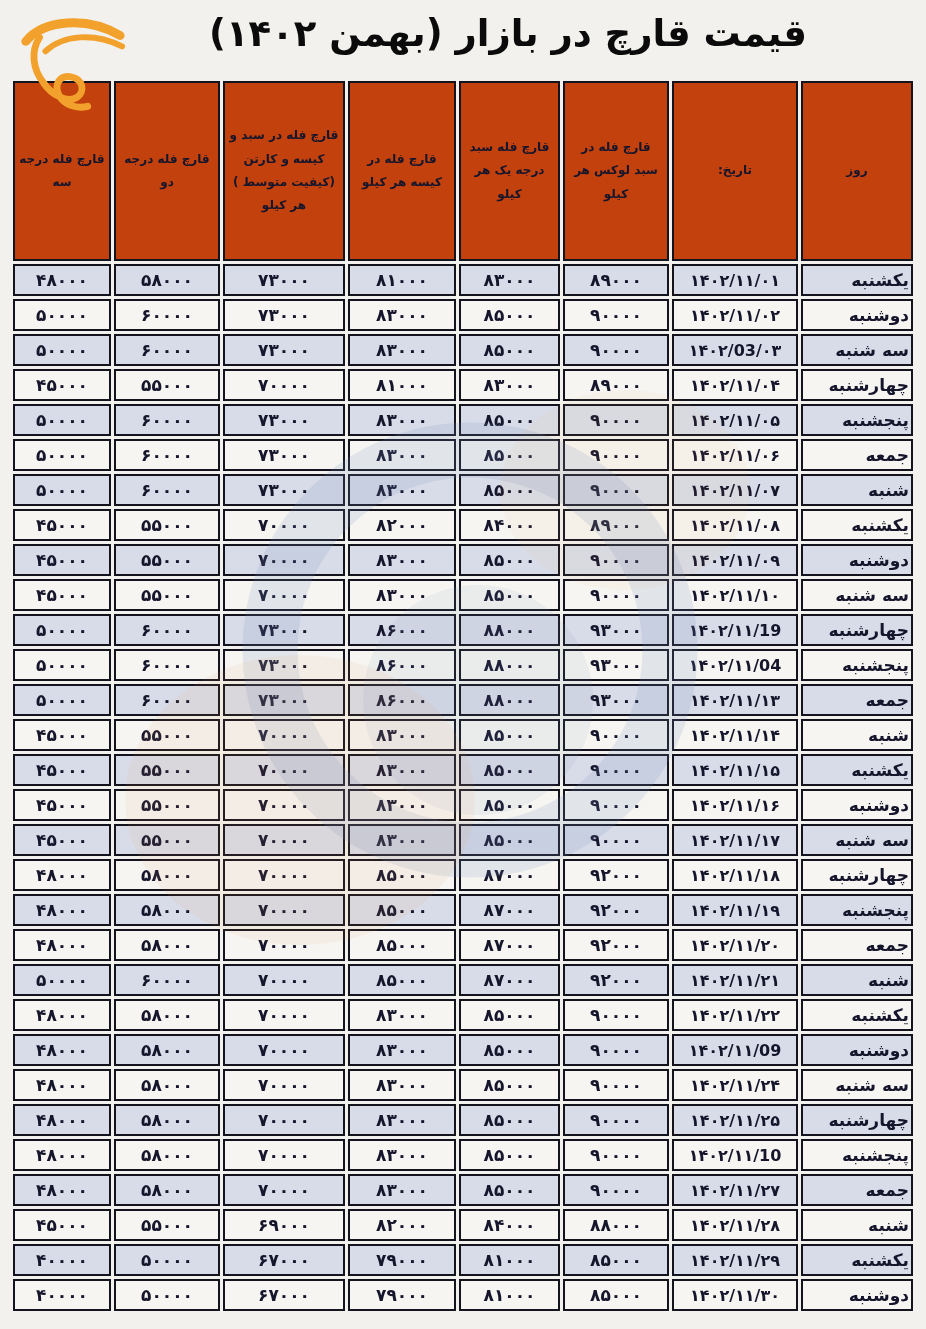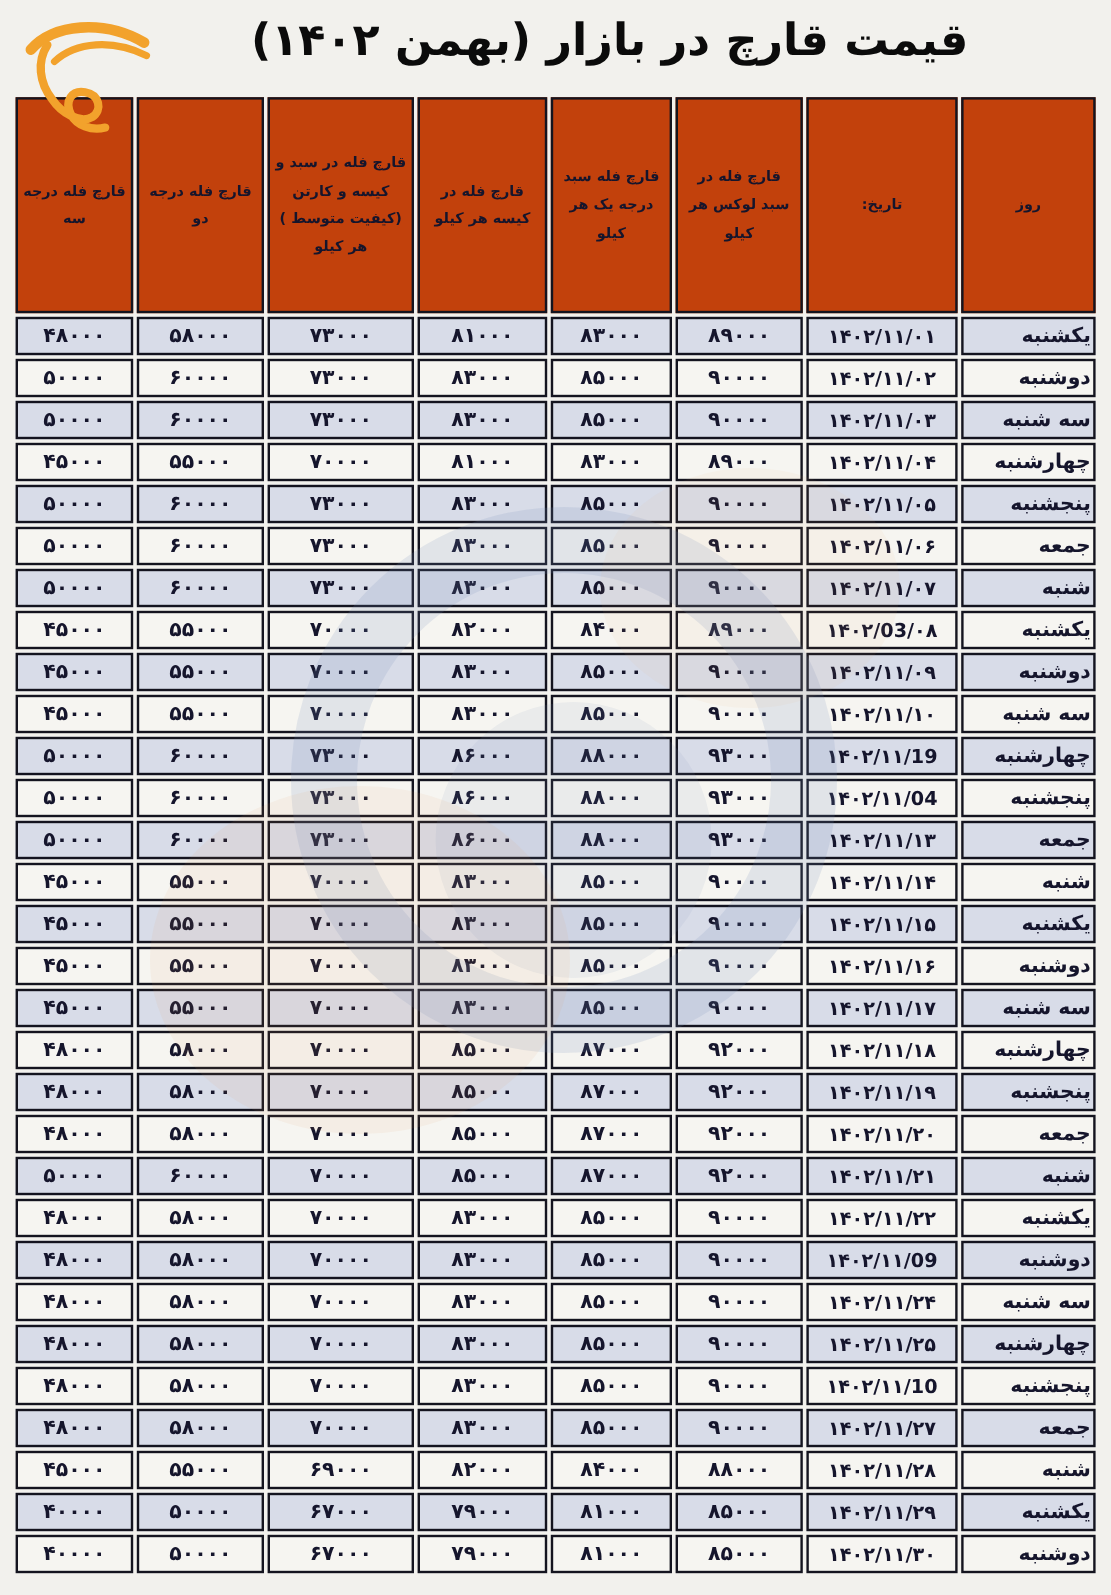--- a/index.html
+++ b/index.html
@@ -110,21 +110,21 @@
         <td class="date-cell">۱۴۰۲/۱۱/۰۲</td>
         <td>۹۰۰۰۰</td>
         <td>۸۵۰۰۰</td>
         <td>۸۳۰۰۰</td>
         <td>۷۳۰۰۰</td>
         <td>۶۰۰۰۰</td>
         <td>۵۰۰۰۰</td>
       </tr>
       <tr class="shade">
         <td class="day-cell">سه شنبه</td>
-        <td class="date-cell">۱۴۰۲/۱۱/۰۳</td>
+        <td class="date-cell">۱۴۰۲/03/۰۳</td>
         <td>۹۰۰۰۰</td>
         <td>۸۵۰۰۰</td>
         <td>۸۳۰۰۰</td>
         <td>۷۳۰۰۰</td>
         <td>۶۰۰۰۰</td>
         <td>۵۰۰۰۰</td>
       </tr>
       <tr class="plain">
         <td class="day-cell">چهارشنبه</td>
         <td class="date-cell">۱۴۰۲/۱۱/۰۴</td>
@@ -160,21 +160,21 @@
         <td class="date-cell">۱۴۰۲/۱۱/۰۷</td>
         <td>۹۰۰۰۰</td>
         <td>۸۵۰۰۰</td>
         <td>۸۳۰۰۰</td>
         <td>۷۳۰۰۰</td>
         <td>۶۰۰۰۰</td>
         <td>۵۰۰۰۰</td>
       </tr>
       <tr class="plain">
         <td class="day-cell">یکشنبه</td>
-        <td class="date-cell">۱۴۰۲/03/۰۸</td>
+        <td class="date-cell">۱۴۰۲/۱۱/۰۸</td>
         <td>۸۹۰۰۰</td>
         <td>۸۴۰۰۰</td>
         <td>۸۲۰۰۰</td>
         <td>۷۰۰۰۰</td>
         <td>۵۵۰۰۰</td>
         <td>۴۵۰۰۰</td>
       </tr>
       <tr class="shade">
         <td class="day-cell">دوشنبه</td>
         <td class="date-cell">۱۴۰۲/۱۱/۰۹</td>

